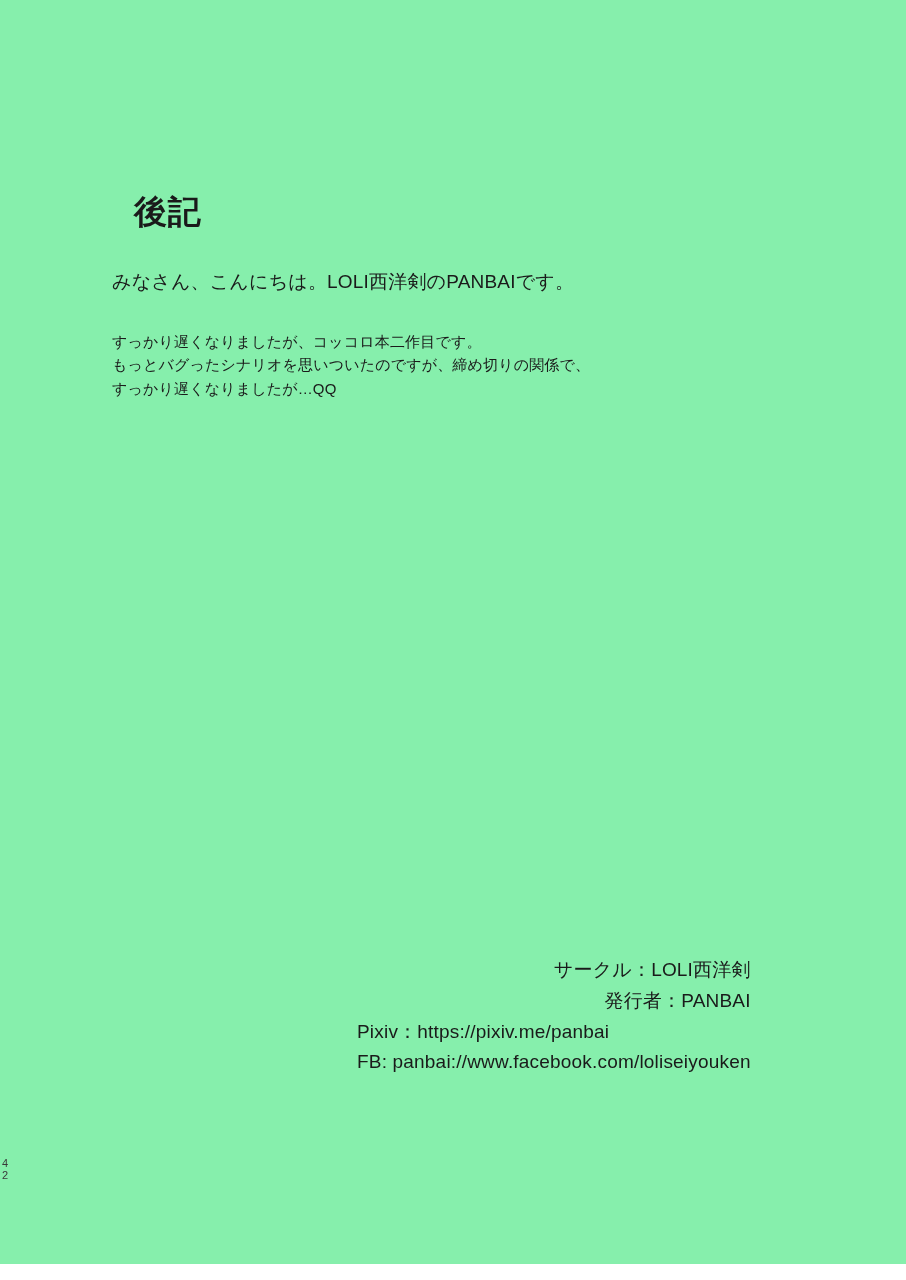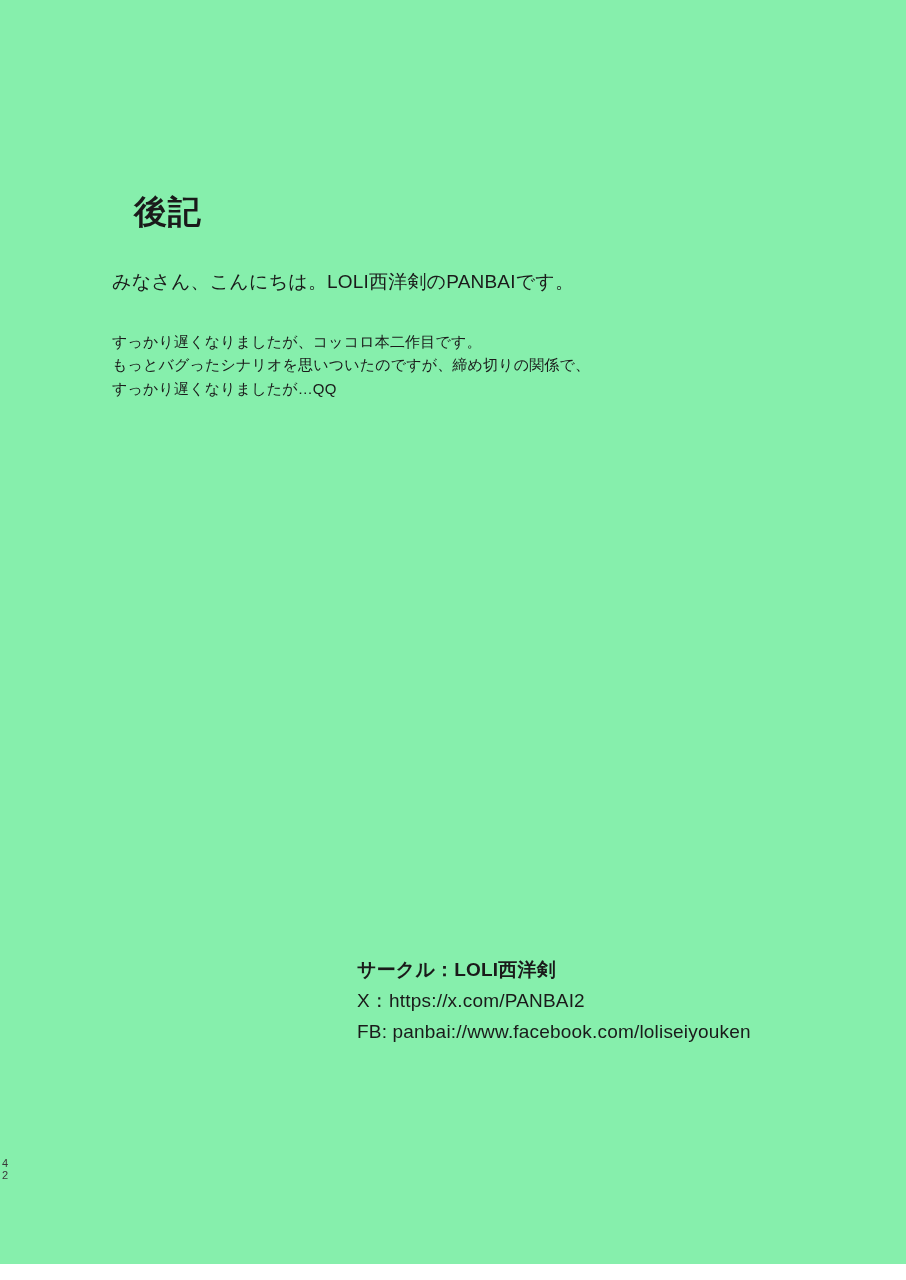--- a/index.html
+++ b/index.html
@@ -67,21 +67,22 @@
     font-size: 19px;
     color: #1a1a1a;
     line-height: 1.62;
     letter-spacing: 0.01em;
   }
   .colophon .line {
     white-space: nowrap;
     display: block;
   }
   .colophon .line.bold {
-    font-weight: 700;
+    font-weight: 400;
+    text-align: right;
   }
 
   
   .page-number {
     position: absolute;
     left: 2px;
     top: 1158px;
     font-size: 11px;
     color: #3a3a3a;
     line-height: 1.05;
@@ -102,21 +103,22 @@
   <p class="greeting">みなさん、こんにちは。LOLI西洋剣のPANBAIです。</p>
 
   <div class="body-block">
     <span class="line">すっかり遅くなりましたが、コッコロ本二作目です。</span>
     <span class="line">もっとバグったシナリオを思いついたのですが、締め切りの関係で、</span>
     <span class="line">すっかり遅くなりましたが…QQ</span>
   </div>
 
   <div class="colophon">
     <span class="line bold">サークル：LOLI西洋剣</span>
-    <span class="line">X：https://x.com/PANBAI2</span>
+    <span class="line bold">発行者：PANBAI</span>
+    <span class="line">Pixiv：https://pixiv.me/panbai</span>
     <span class="line">FB: panbai://www.facebook.com/loliseiyouken</span>
   </div>
 
   <div class="page-number">
     <span>4</span>
     <span>2</span>
   </div>
 
 </div>
 

